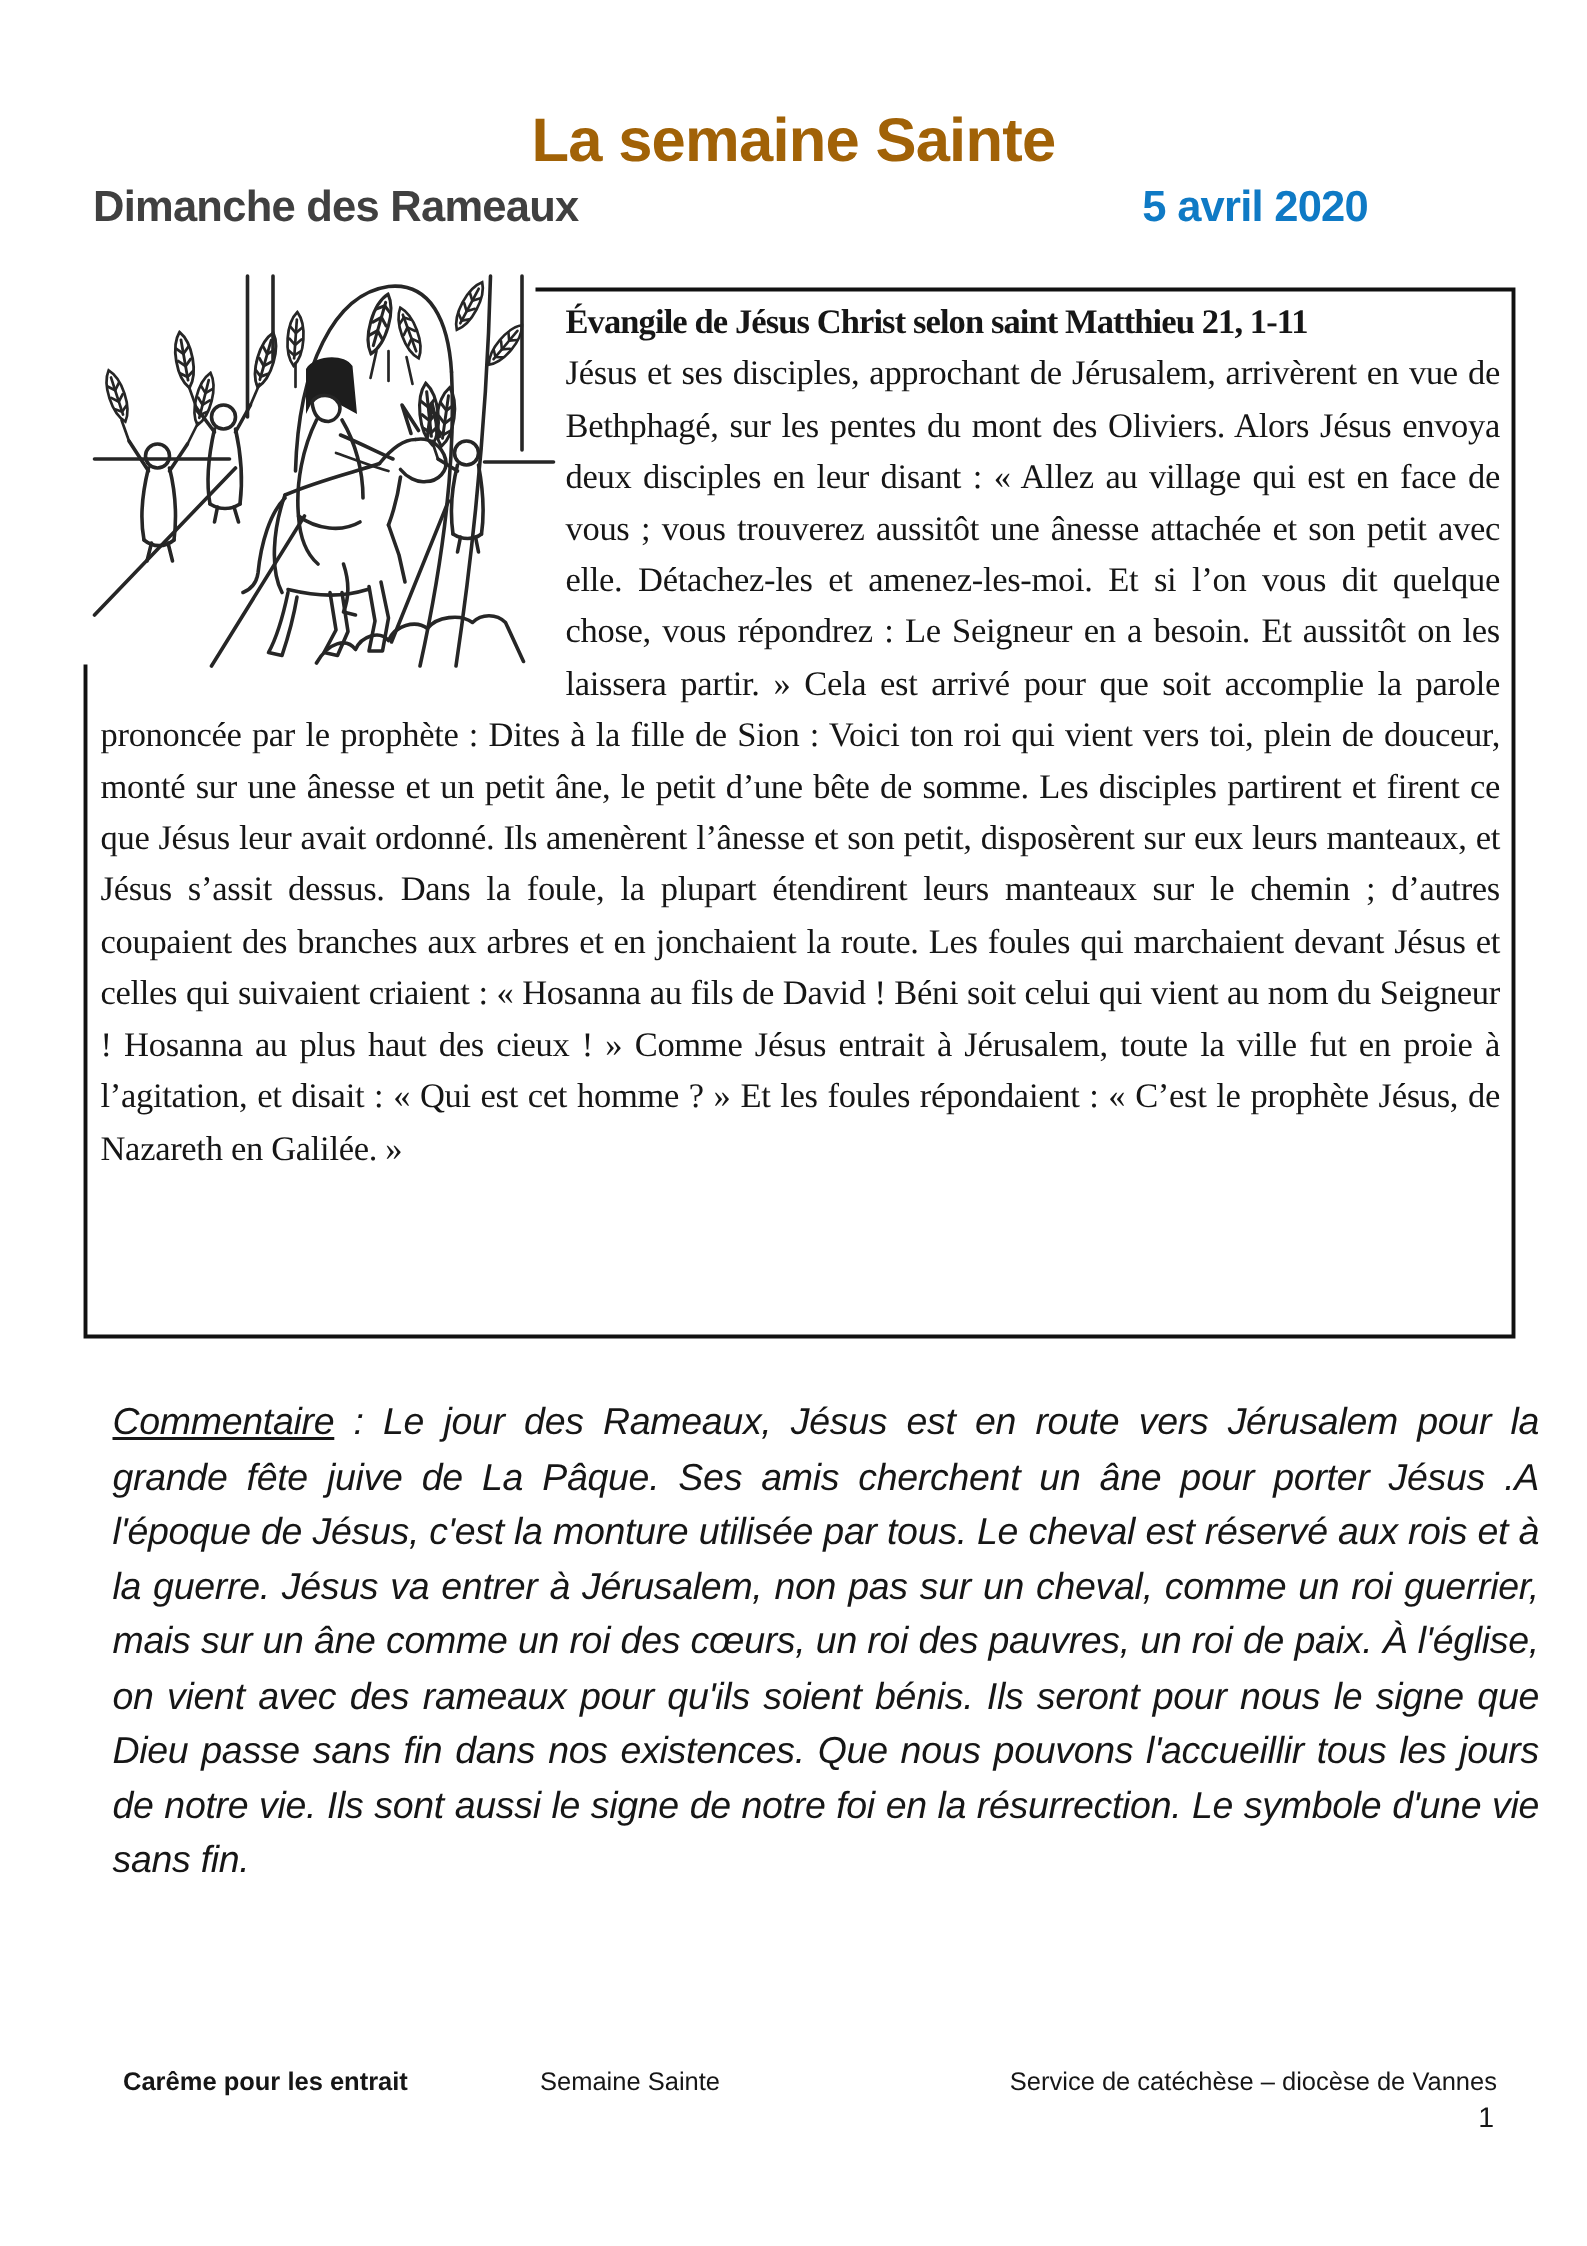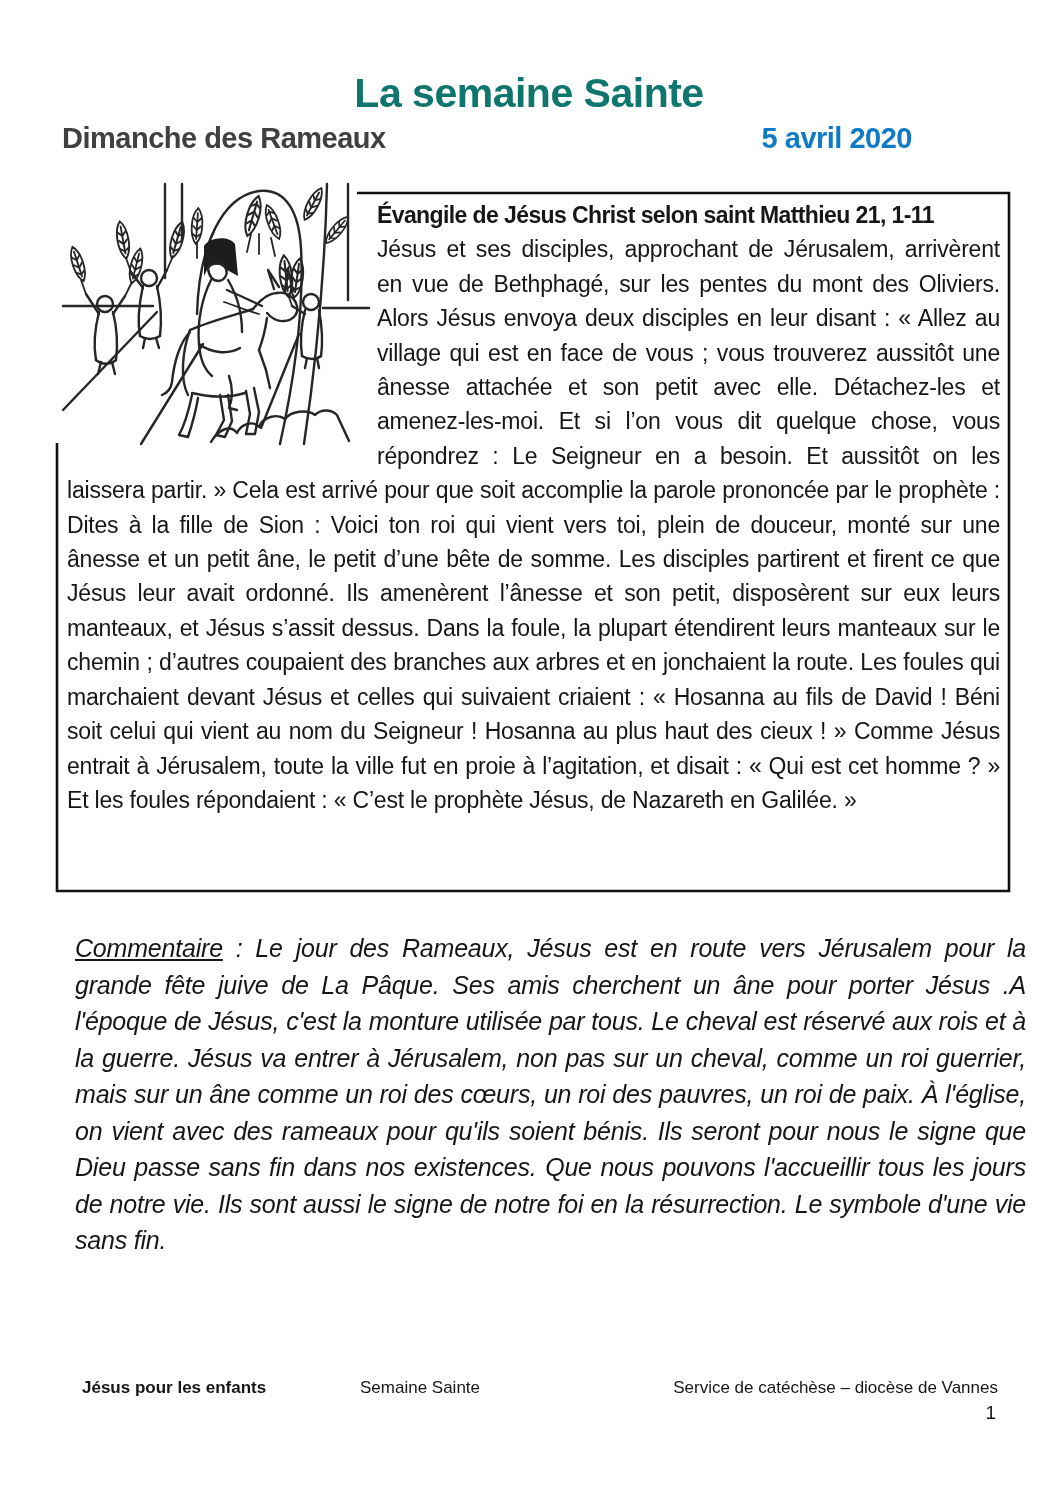--- a/index.html
+++ b/index.html
@@ -31,20 +31,21 @@
   .border-svg{
     position:absolute;top:0;left:0;width:1058px;height:1497px;
     pointer-events:none;
   }
   .gospel-box{
     position:absolute;top:193px;left:57px;width:953px;height:540px;
     padding:5px 10px;box-sizing:border-box;
     font-size:23px;line-height:34.4px;
     letter-spacing:-0.2px;
     text-align:justify;
+    font-family:Liberation Serif, serif;
   }
   .illustration-float{
     float:left;
     width:302px;height:246px;
     margin-right:8px;
     position:relative;
   }
   .illustration-float svg{
     position:absolute;top:-16px;left:-6px;
   }
@@ -73,21 +74,21 @@
   }
   .ink{stroke:#262626;stroke-width:2.4;fill:none;stroke-linecap:round;stroke-linejoin:round;}
   .ink-thin{stroke:#262626;stroke-width:1.8;fill:none;stroke-linecap:round;}
   .ink-fill{fill:#1d1d1d;stroke:none;}
 </style>
 </head>
 <body>
 
 <div class="page">
 
-  <div class="title" style="color:#0f766e">La semaine Sainte</div>
+  <div class="title" style="color:#a16207">La semaine Sainte</div>
 
   <div class="subtitle-row">
     <span class="subtitle-left" style="color:#404040">Dimanche des Rameaux</span>
     <span class="subtitle-right" style="color:#0f7ac5">5 avril 2020</span>
   </div>
 
   <svg class="border-svg">
     <polyline points="357,193 1009,193 1009,891 57,891 57,443" fill="none" stroke="#111111" stroke-width="2.6"></polyline>
   </svg>
 
@@ -184,20 +185,20 @@
 
     <div class="gospel-heading">Évangile de Jésus Christ selon saint Matthieu 21, 1-11</div>
     <span>Jésus et ses disciples, approchant de Jérusalem, arrivèrent en vue de Bethphagé, sur les pentes du mont des Oliviers. Alors Jésus envoya deux disciples en leur disant : « Allez au village qui est en face de vous ; vous trouverez aussitôt une ânesse attachée et son petit avec elle. Détachez-les et amenez-les-moi.  Et si l’on vous dit quelque chose, vous répondrez : Le Seigneur en a besoin. Et aussitôt on les laissera partir. » Cela est arrivé pour que soit accomplie la parole prononcée par le prophète : Dites à la fille de Sion : Voici ton roi qui vient vers toi, plein de douceur, monté sur une ânesse et un petit âne, le petit d’une bête de somme.  Les disciples partirent et firent ce que Jésus leur avait ordonné. Ils amenèrent l’ânesse et son petit, disposèrent sur eux leurs manteaux, et Jésus s’assit dessus.  Dans la foule, la plupart étendirent leurs manteaux sur le chemin ; d’autres coupaient des branches aux arbres et en jonchaient la route. Les foules qui marchaient devant Jésus et celles qui suivaient criaient : « Hosanna au fils de David ! Béni soit celui qui vient au nom du Seigneur ! Hosanna au plus haut des cieux ! » Comme Jésus entrait à Jérusalem, toute la ville fut en proie à l’agitation, et disait : « Qui est cet homme ? » Et les foules répondaient : « C’est le prophète Jésus, de Nazareth en Galilée. »</span>
   </div>
 
   <div class="commentary">
     <span class="commentary-label">Commentaire</span><span> : </span><span>Le jour des Rameaux, Jésus est en route vers Jérusalem pour la grande fête juive de La Pâque. Ses amis cherchent un âne pour porter Jésus .A l'époque de Jésus, c'est la monture utilisée par tous. Le cheval est réservé aux rois et à la guerre. Jésus va entrer à Jérusalem, non pas sur un cheval, comme un roi guerrier, mais sur un âne comme un roi des cœurs, un roi des pauvres, un roi de paix. À l'église, on vient avec des rameaux pour qu'ils soient bénis. Ils seront pour nous le signe que Dieu passe sans fin dans nos existences. Que nous pouvons l'accueillir tous les jours de notre vie. Ils  sont aussi le signe de notre foi en la résurrection. Le symbole d'une vie sans fin.</span>
   </div>
 
   <div class="footer">
-    <span class="footer-left">Jésus pour les enfants</span>
+    <span class="footer-left">Carême pour les entrait</span>
     <span class="footer-center">Semaine Sainte</span>
     <span class="footer-right">Service de catéchèse – diocèse de Vannes</span>
   </div>
 
   <div class="page-number">1</div>
 
 </div>
 
 </body></html>

